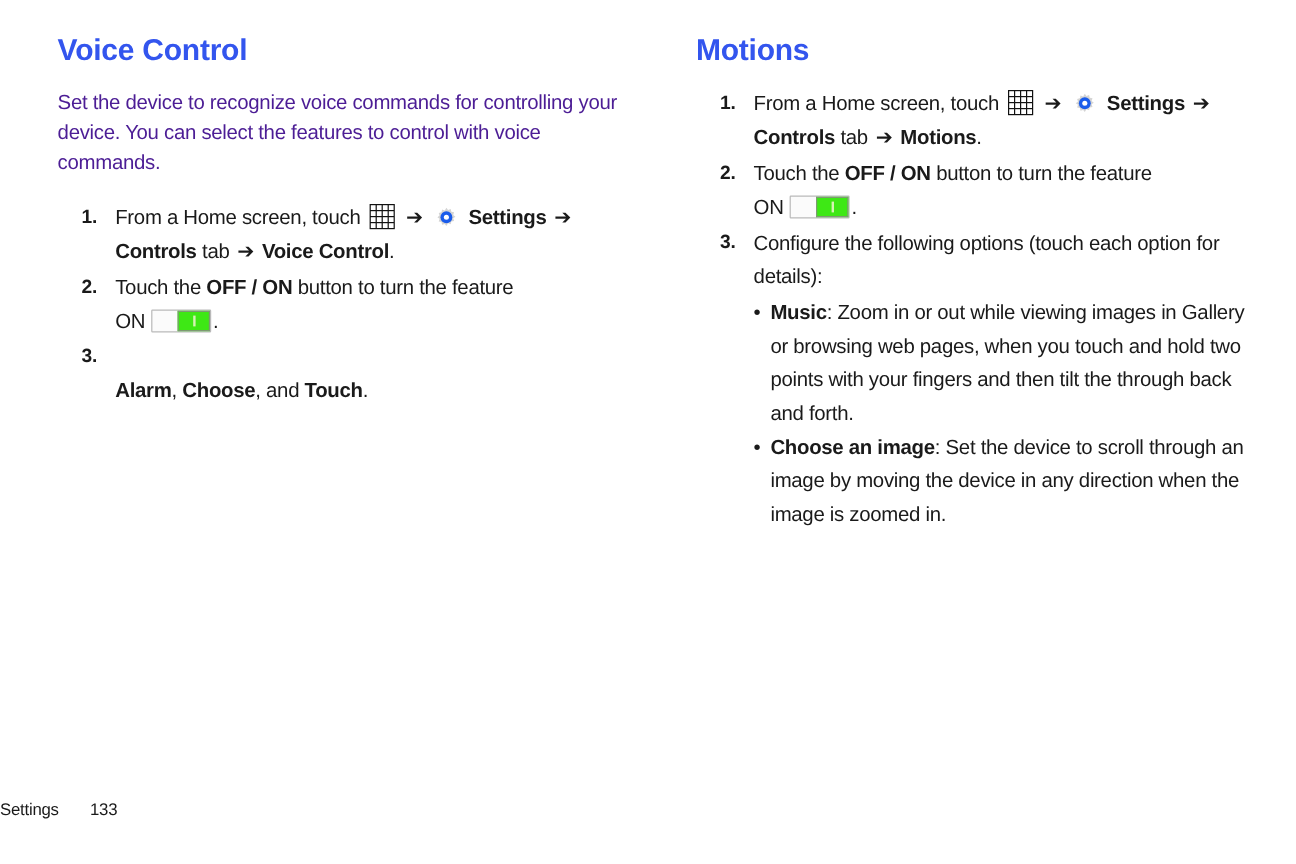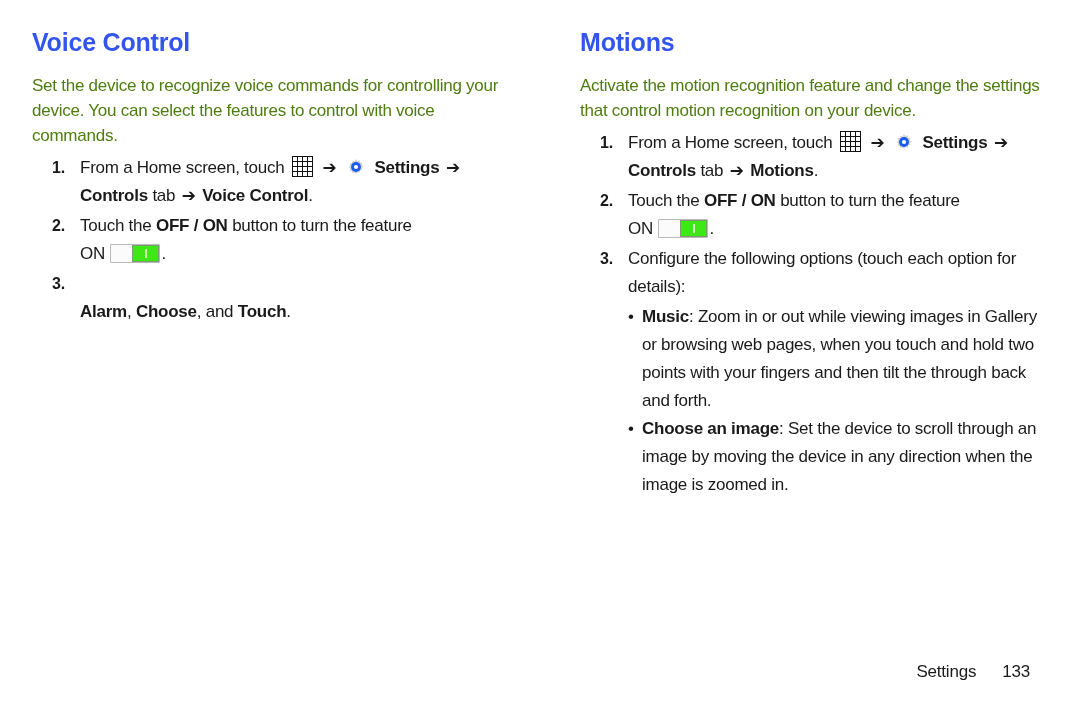--- a/index.html
+++ b/index.html
@@ -19,37 +19,37 @@
     position: relative;
     width: 1080px;
     height: 720px;
     box-sizing: border-box;
   }
   .column {
     position: absolute;
     top: 28px;
     width: 470px;
   }
-  .col-left  { left: 32px; }
+  .col-left  { left: 48px; }
   .col-right { left: 580px; }
 
   h1.section-title {
     font-size: 25px;
     font-weight: bold;
     color: #3355ee;
     margin: 0 0 16px 0;
     letter-spacing: -0.2px;
     font-family: "Liberation Sans", "DejaVu Sans", sans-serif;
   }
 
   p.intro {
     font-size: 17px;
     line-height: 25px;
-    margin: 0 0 6px 0;
-    color: #4d7c0f;
+    margin: 0 0 20px 0;
+    color: #4c1d95;
     letter-spacing: -0.25px;
   }
 
   ol.steps {
     list-style: none;
     margin: 0;
     padding: 0;
   }
   ol.steps > li {
     position: relative;
@@ -160,23 +160,23 @@
     width: 2px;
     margin-left: -1px;
     background: #d6f2b4;
   }
 
   .footer {
     position: absolute;
     left: 0;
     right: 0;
     bottom: 38px;
-    text-align: right;
-    padding-right: 50px;
-    font-size: 17px;
+    text-align: left;
+    padding-right: 82px;
+    font-size: 14px;
     letter-spacing: -0.2px;
     color: #1a1a1a;
   }
   .footer .label { margin-right: 26px; }
 </style>
 </head>
 <body>
 
 <div class="page">
 
@@ -244,21 +244,20 @@
         <b>Touch</b><span>.</span>
       </li>
 
     </ol>
   </div>
 
   <div class="column col-right">
 
     <h1 class="section-title">Motions</h1>
 
-    <p class="intro">Activate the motion recognition feature and change the settings that control motion recognition on your device.</p>
 
     <ol class="steps">
 
       <li>
         <span class="num">1.</span>
         <span>From a Home screen, touch</span>
         <span class="apps-icon">
           <span class="g">
               <i></i>
               <i></i>

